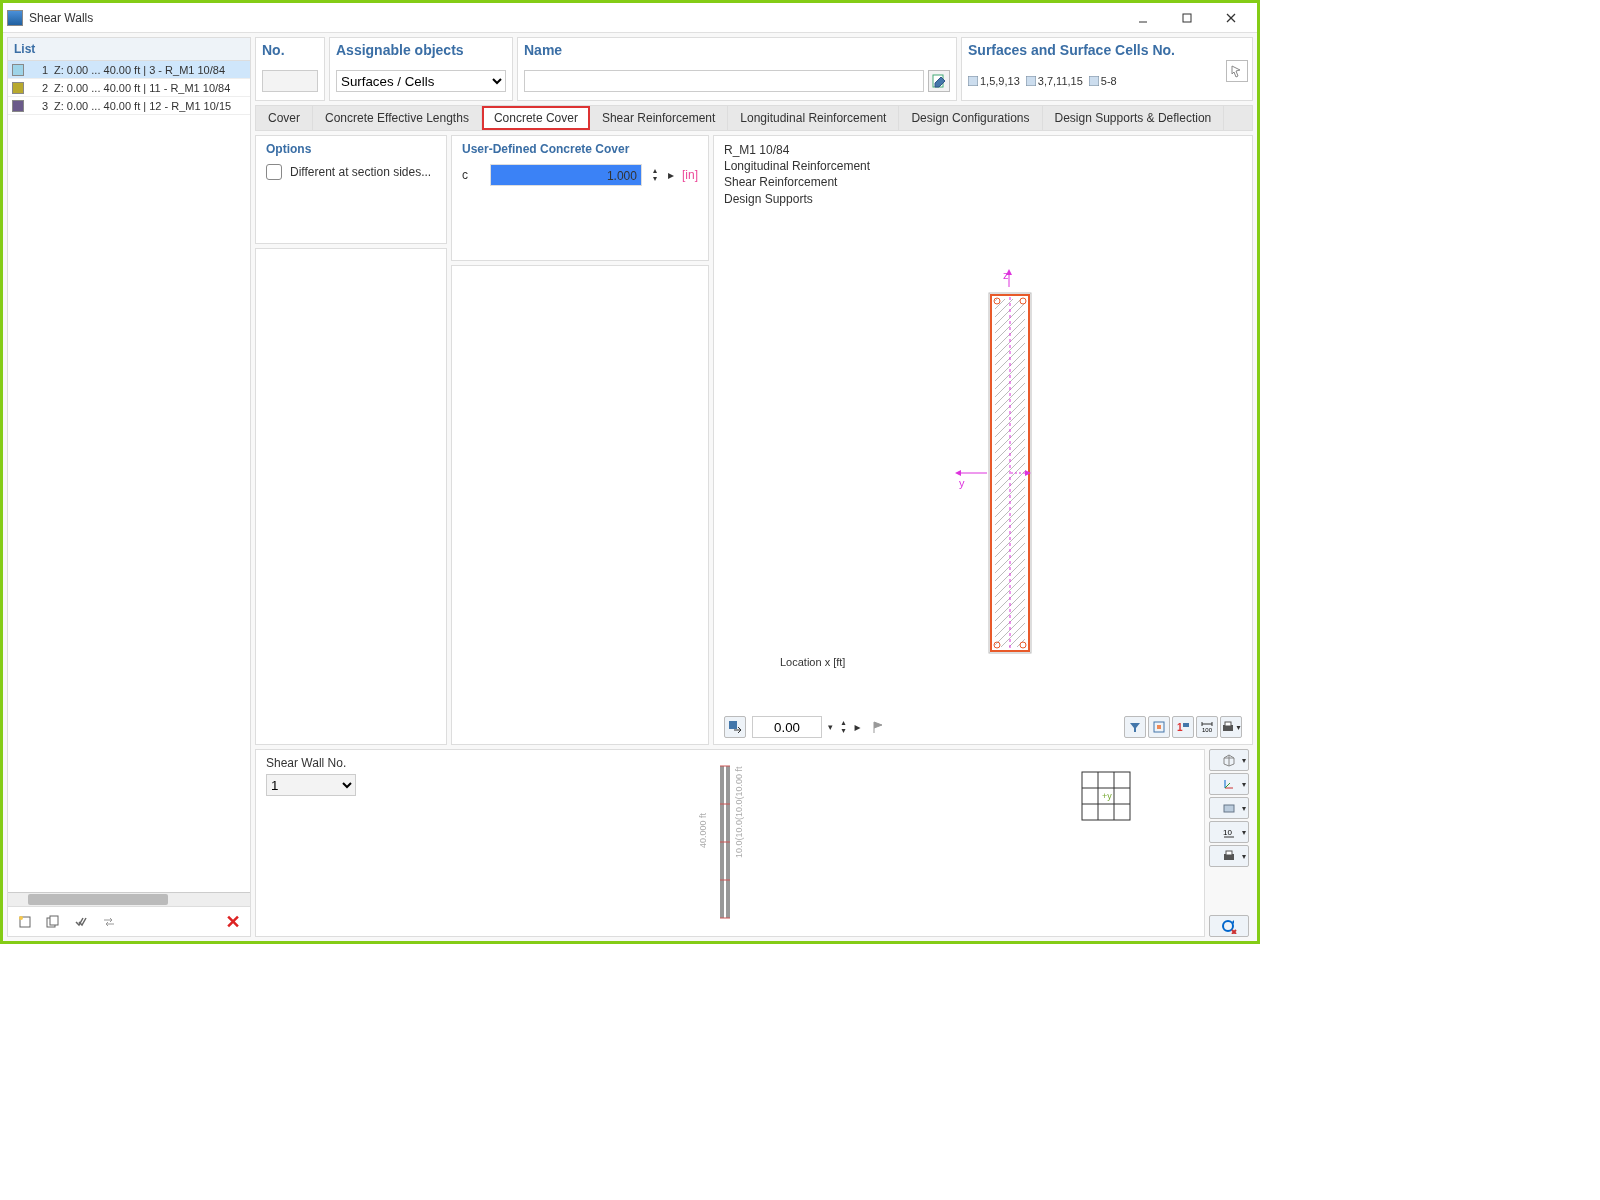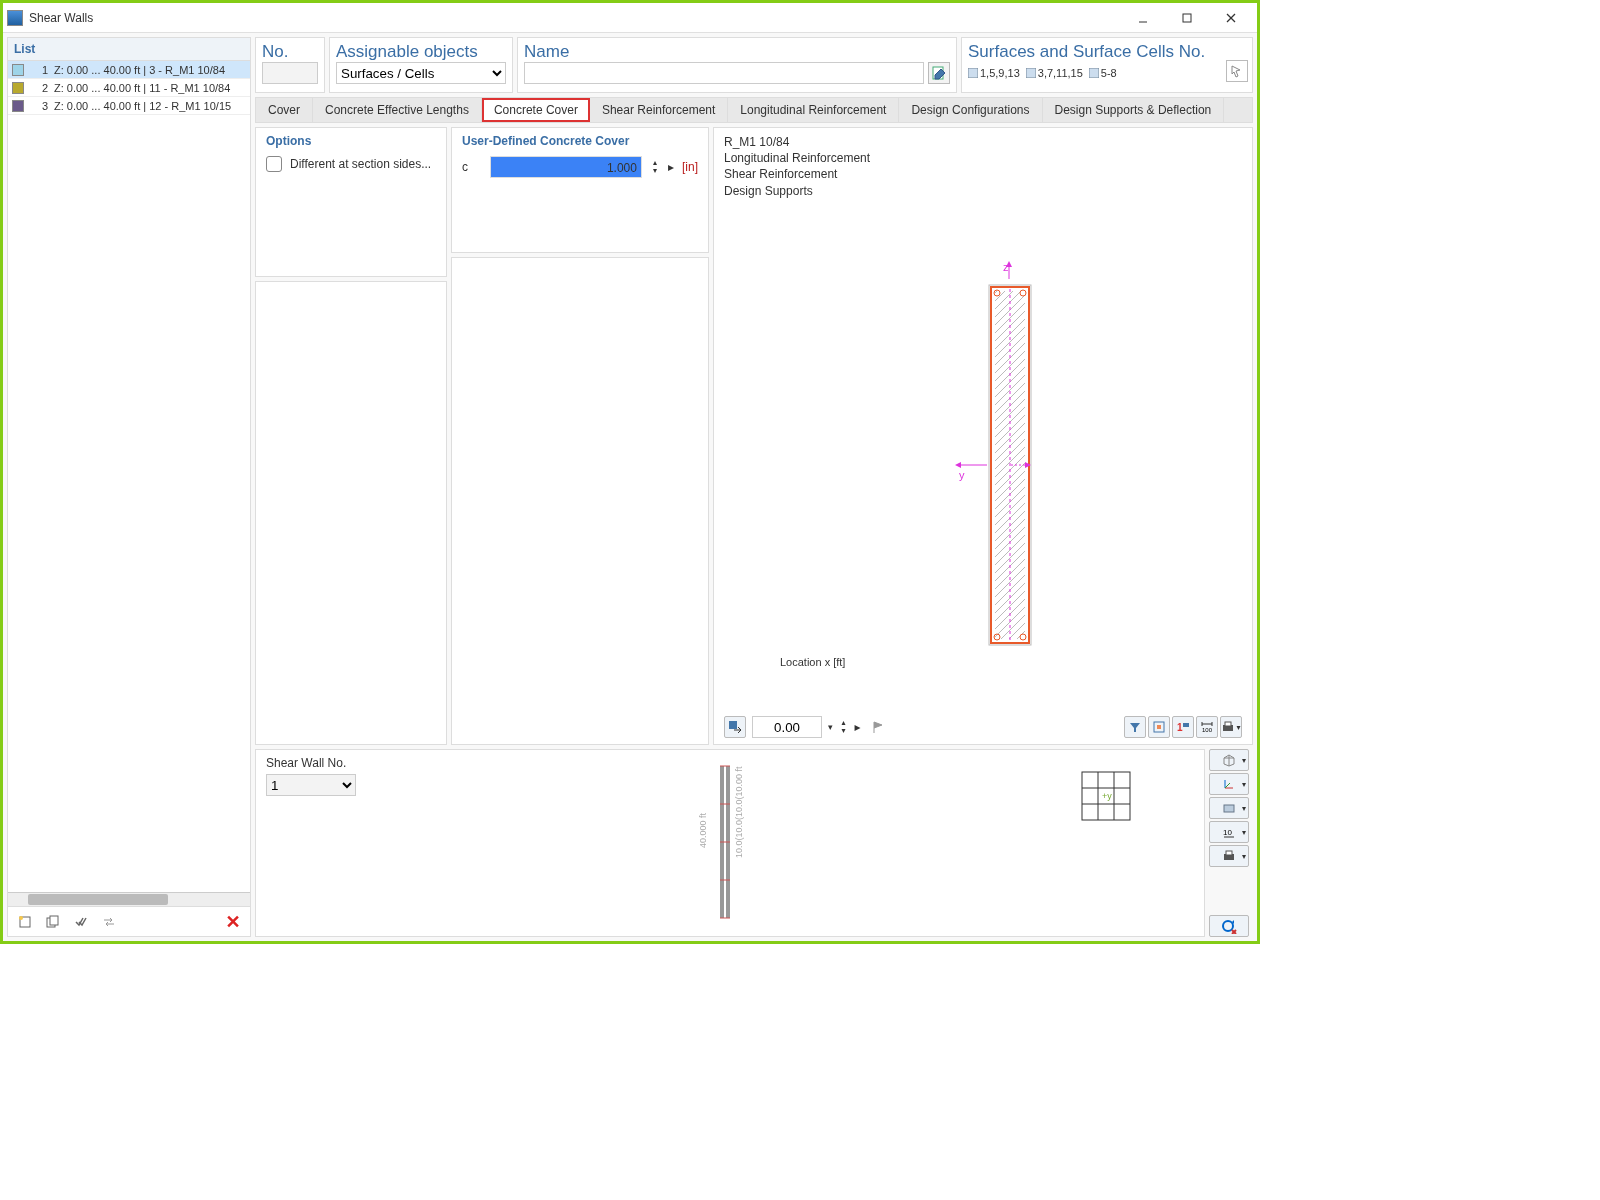--- a/index.html
+++ b/index.html
@@ -31,21 +31,21 @@
 .tool-btn { width: 22px; height: 22px; display: flex; align-items: center; justify-content: center; border: 1px solid transparent; border-radius: 2px; }
 .left-toolbar .spacer { flex: 1; }
 .close-x { color: #d22; font-size: 18px; font-weight: bold; }
 
 
 .right-panel { flex: 1; display: flex; flex-direction: column; gap: 4px; }
 
 
 .top-row { display: flex; gap: 4px; }
 .field-box { background: #fff; border: 1px solid #ddd; padding: 4px 6px 8px 6px; }
-.field-box .label { font-weight: 400; color: #3a6ea5; font-size: 17px; margin-bottom: 0; }
+.field-box .label { font-weight: 700; color: #3a6ea5; font-size: 14px; margin-bottom: 12px; }
 .nobox { width: 70px; }
 .namebox { flex: 1; }
 .namebox .name-input-wrap { display: flex; align-items: center; }
 .namebox input { flex: 1; height: 22px; border: 1px solid #ccc; background: #fff; padding: 0 4px; margin-right: 4px; }
 .icon-sq { width: 22px; height: 22px; display: flex; align-items: center; justify-content: center; border: 1px solid #bbb; background: #f3f3f3; }
 .assignbox { width: 184px; }
 .assignbox select { width: 100%; height: 22px; border: 1px solid #ccc; background: #fff; }
 .surfbox { width: 292px; position: relative; }
 .surfbox .surf-content { display: flex; align-items: center; height: 22px; }
 .surfbox .surf-content .tiny { width: 10px; height: 10px; margin-right: 2px; }
@@ -67,21 +67,21 @@
 .preview-col { flex: 1; }
 
 .check-row { display: flex; align-items: center; gap: 8px; font-size: 12px; }
 .check-row .cb { width: 16px; height: 16px; border: 1px solid #888; border-radius: 3px; }
 
 .cover-row { display: flex; align-items: center; gap: 8px; font-size: 12px; }
 .cover-row .lbl { width: 20px; }
 .cover-row .val { flex:1; text-align: right; background: #3b82f6; height: 22px; line-height: 22px; padding: 0 4px; border: 1px solid #ddd; }
 .spin { display: flex; flex-direction: column; }
 .spin div { width: 10px; height: 8px; font-size: 8px; line-height: 8px; text-align: center; }
-.unit { color: #b91c1c; }
+.unit { color: #ec4899; }
 
 .preview-panel { height: 100%; display: flex; flex-direction: column; gap: 42px; }
 .preview-panel .info-lines { font-size: 12px; line-height: 1.35; margin-bottom: 6px; }
 .preview-panel .canvas { flex: 1; position: relative; }
 .section-svg { position: absolute; left: 50%; top: 10px; transform: translateX(-50%); }
 .preview-footer { display: flex; align-items: center; gap: 6px; padding-top: 6px; }
 .loc-val { width: 70px; height: 22px; text-align: center; border: 1px solid #ccc; background: #fff; }
 .right-tools { margin-left: auto; display: flex; gap: 2px; }
 .right-tools .tool-btn, .preview-footer .tool-btn { border: 1px solid #bbb; background: #eef3f8; }
 
@@ -90,21 +90,21 @@
 .bottom-left { flex: 1; background: #fff; border: 1px solid #ddd; padding: 6px 10px; position: relative; }
 .bottom-left .label { font-size: 12px; margin-bottom: 4px; }
 .bottom-left select { width: 90px; height: 22px; border: 1px solid #ccc; background: #f3f3f3; }
 .mini-section { position: absolute; left: 46%; top: 8px; }
 .cube-nav { position: absolute; right: 70px; top: 18px; }
 .bottom-right-tools { width: 44px; display: flex; flex-direction: column; gap: 2px; background: transparent; }
 .bottom-right-tools .tool-btn { width: 40px; height: 22px; border: 1px solid #bbb; background: #eef3f8; position: relative; }
 .bottom-right-tools .tool-btn .dd { position: absolute; right: 2px; font-size: 8px; }
 
 .opts-col .panel.empty, .cover-col .panel.empty { flex: 1; }
-.opts-col .panel.first { height: 150px; }
+.opts-col .panel.first { height: 109px; }
 .cover-col .panel.first { height: 126px; }
 
 </style>
 </head>
 <body>
 
 <div class="window">
 
   <div class="titlebar">
     <div class="app-icon"></div>

